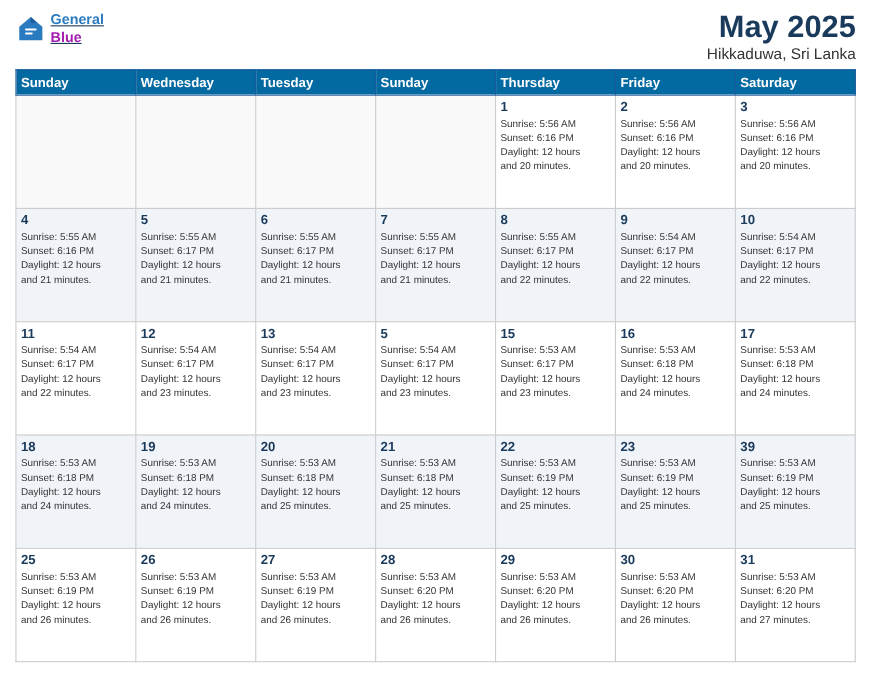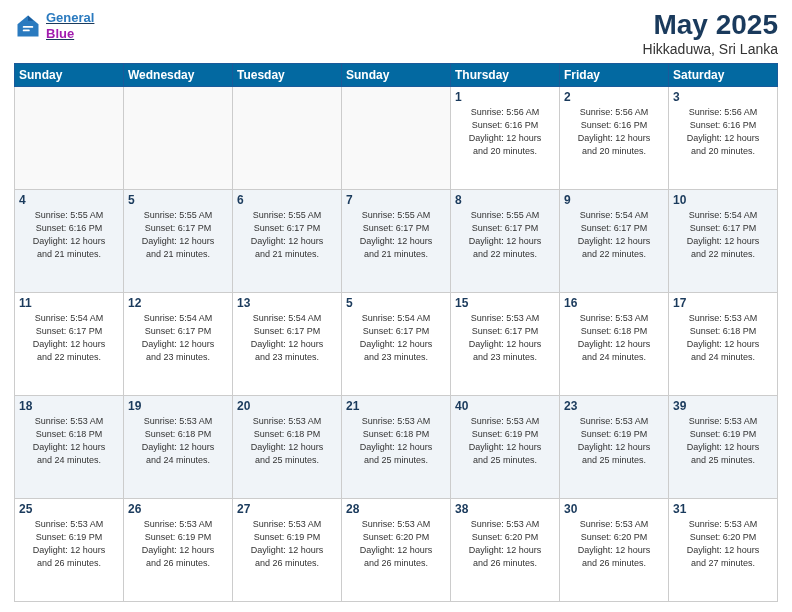--- a/index.html
+++ b/index.html
@@ -89,21 +89,20 @@
       font-size: 12px;
       font-weight: bold;
       color: #1a3a5c;
       display: block;
       margin-bottom: 2px;
     }
     .day-info {
       font-size: 9px;
       color: #333;
       line-height: 1.45;
-      text-align: center;
     }
     .empty-cell {
       background: #f9f9f9 !important;
     }
   </style>
 </head>
 <body>
 
 <div class="page">
   <div class="header">
@@ -290,21 +289,21 @@
 and 25 minutes.</div>
           </td>
           <td>
             <span class="day-num">21</span>
             <div class="day-info" style="white-space: pre-line;">Sunrise: 5:53 AM
 Sunset: 6:18 PM
 Daylight: 12 hours
 and 25 minutes.</div>
           </td>
           <td>
-            <span class="day-num">40</span>
+            <span class="day-num">22</span>
             <div class="day-info" style="white-space: pre-line;">Sunrise: 5:53 AM
 Sunset: 6:19 PM
 Daylight: 12 hours
 and 25 minutes.</div>
           </td>
           <td>
             <span class="day-num">23</span>
             <div class="day-info" style="white-space: pre-line;">Sunrise: 5:53 AM
 Sunset: 6:19 PM
 Daylight: 12 hours
@@ -341,21 +340,21 @@
 and 26 minutes.</div>
           </td>
           <td>
             <span class="day-num">28</span>
             <div class="day-info" style="white-space: pre-line;">Sunrise: 5:53 AM
 Sunset: 6:20 PM
 Daylight: 12 hours
 and 26 minutes.</div>
           </td>
           <td>
-            <span class="day-num">38</span>
+            <span class="day-num">29</span>
             <div class="day-info" style="white-space: pre-line;">Sunrise: 5:53 AM
 Sunset: 6:20 PM
 Daylight: 12 hours
 and 26 minutes.</div>
           </td>
           <td>
             <span class="day-num">30</span>
             <div class="day-info" style="white-space: pre-line;">Sunrise: 5:53 AM
 Sunset: 6:20 PM
 Daylight: 12 hours

